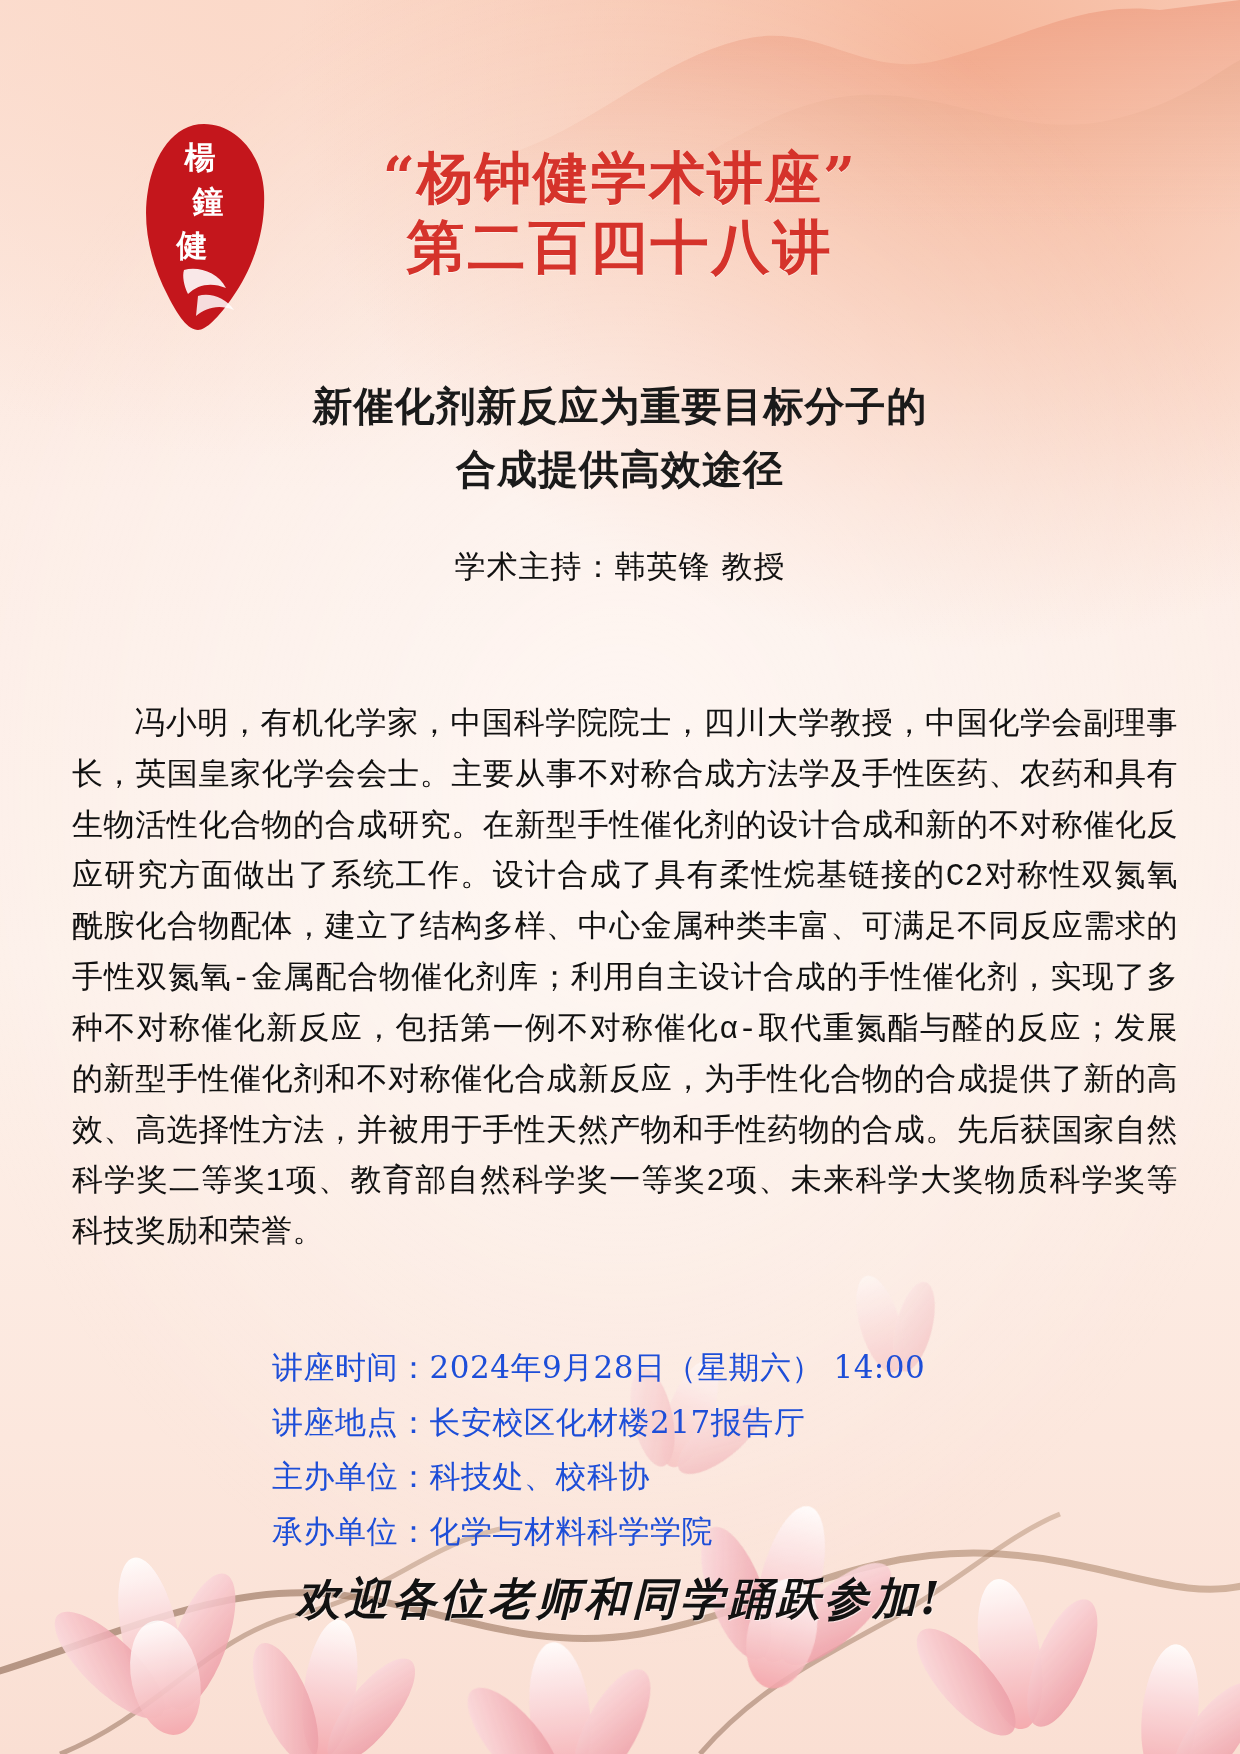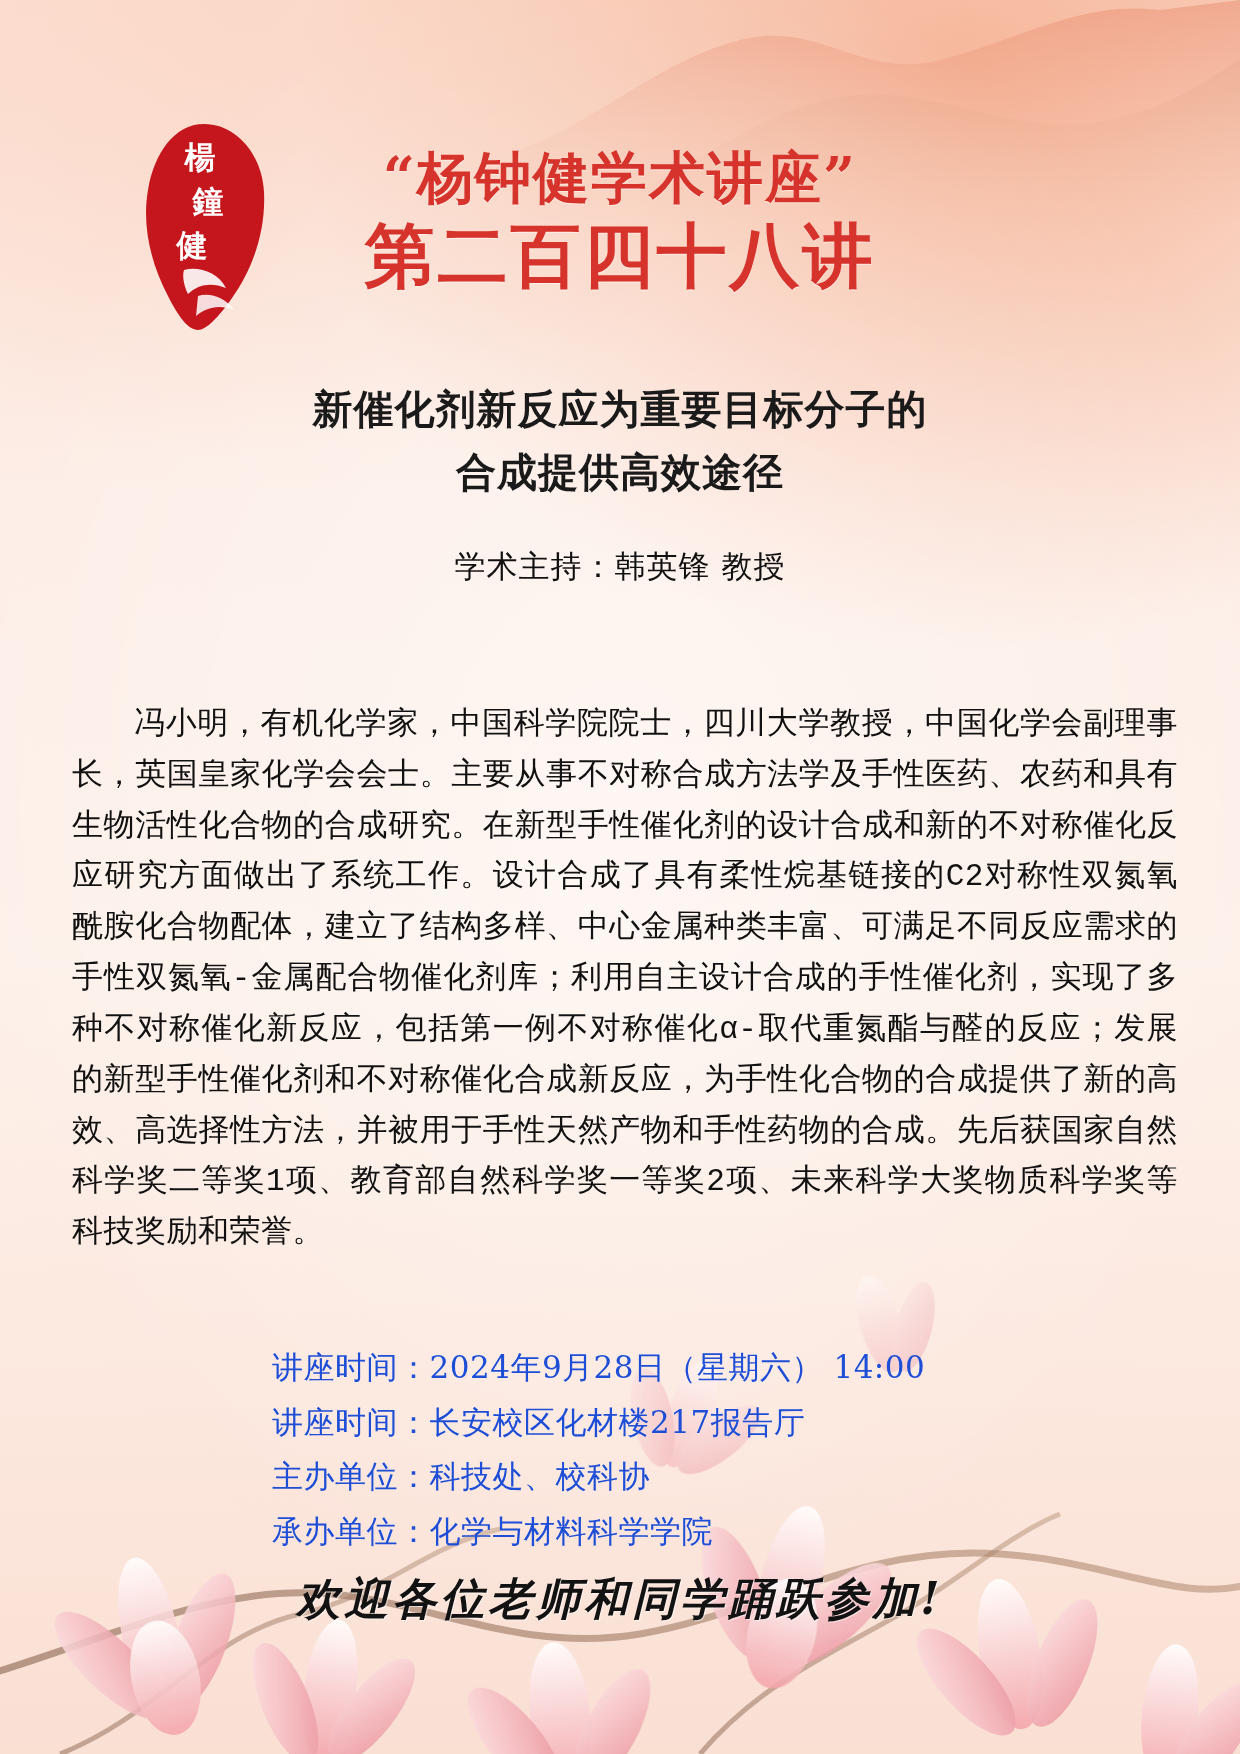--- a/index.html
+++ b/index.html
@@ -76,36 +76,36 @@
     font-size: 56px;
     color: #d5332b;
     letter-spacing: 2px;
     line-height: 1.18;
     text-shadow: 0 1px 0 rgba(255,255,255,.5);
     margin-top: 24px;
   }
   .title-line2 {
     font-family: "DejaVu Serif", "Liberation Serif", serif;
     font-weight: 700;
-    font-size: 70px;
+    font-size: 58px;
     color: #d5332b;
     letter-spacing: 3px;
     line-height: 1.3;
     text-shadow: 0 1px 0 rgba(255,255,255,.5);
   }
 
   .subject {
     position: absolute;
     left: 0; right: 0;
     top: 378px;
     text-align: center;
     color: #1a1a1a;
   }
   .subject div {
-    font-family: Liberation Serif, serif;
+    font-family: Liberation Mono, monospace;
     font-weight: 700;
     font-size: 40px;
     line-height: 1.58;
     letter-spacing: 1px;
   }
 
   .speakers {
     position: absolute;
     left: 0; right: 0;
     top: 540px;
@@ -278,20 +278,20 @@
   </div>
 
   <div class="speakers">
     <div>学术主持：韩英锋  教授</div>
   </div>
 
   <div class="bio">冯小明，有机化学家，中国科学院院士，四川大学教授，中国化学会副理事长，英国皇家化学会会士。主要从事不对称合成方法学及手性医药、农药和具有生物活性化合物的合成研究。在新型手性催化剂的设计合成和新的不对称催化反应研究方面做出了系统工作。设计合成了具有柔性烷基链接的C2对称性双氮氧酰胺化合物配体，建立了结构多样、中心金属种类丰富、可满足不同反应需求的手性双氮氧-金属配合物催化剂库；利用自主设计合成的手性催化剂，实现了多种不对称催化新反应，包括第一例不对称催化α-取代重氮酯与醛的反应；发展的新型手性催化剂和不对称催化合成新反应，为手性化合物的合成提供了新的高效、高选择性方法，并被用于手性天然产物和手性药物的合成。先后获国家自然科学奖二等奖1项、教育部自然科学奖一等奖2项、未来科学大奖物质科学奖等科技奖励和荣誉。</div>
 
   <div class="details">
     <div>讲座时间：2024年9月28日（星期六）  14:00</div>
-    <div>讲座时间：长安校区化材楼217报告厅</div>
+    <div>讲座地点：长安校区化材楼217报告厅</div>
     <div>主办单位：科技处、校科协</div>
     <div>承办单位：化学与材料科学学院</div>
   </div>
 
   <div class="welcome">欢迎各位老师和同学踊跃参加!</div>
 
 </div>
 
 </body></html>

